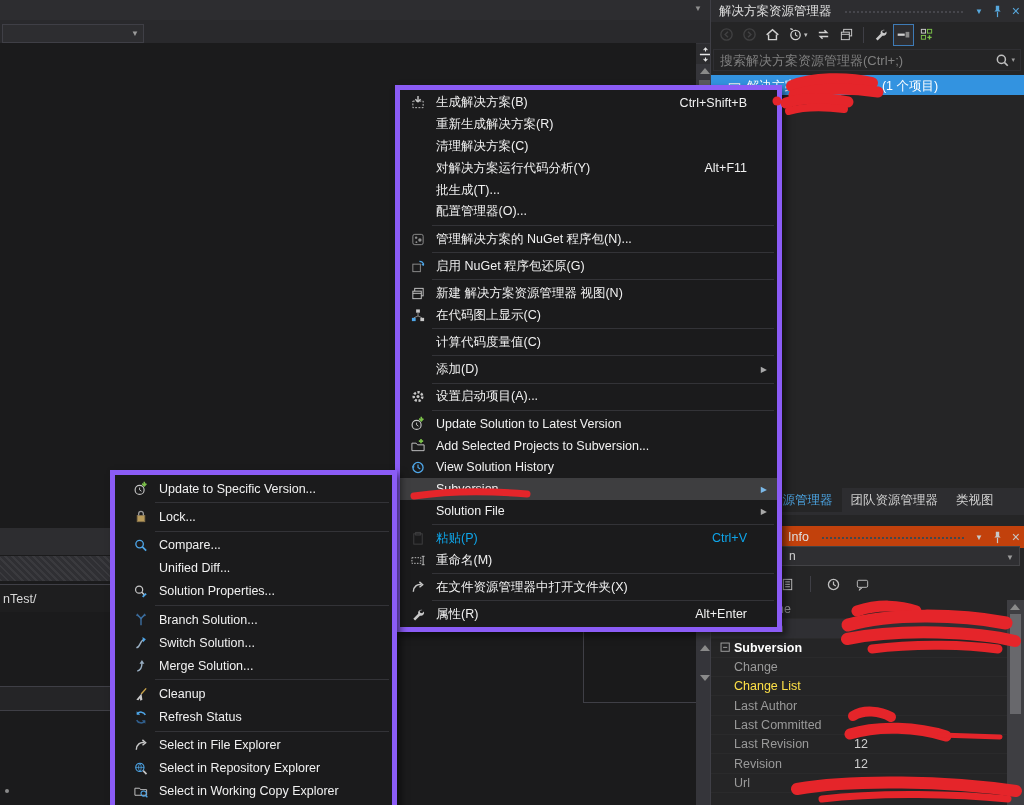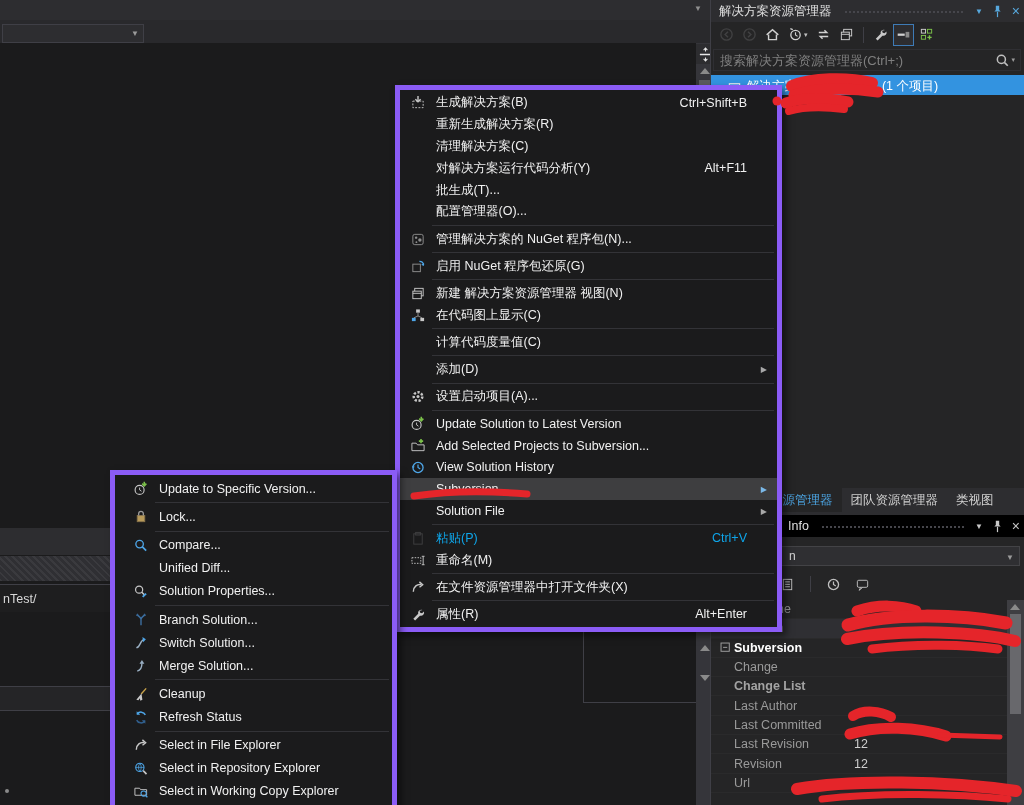--- a/index.html
+++ b/index.html
@@ -73,37 +73,37 @@
   .trow{position:relative;height:19px;display:flex;align-items:center;padding-left:77px;color:#cfcfcf;}
   #tree-items{position:absolute;left:0;top:41px;width:100%;}
 
   #se-tabs{position:absolute;left:0;top:488px;width:100%;height:24px;background:#2d2d30;
     display:flex;align-items:stretch;font-size:12.5px;color:#d0d0d0;}
   .tab{display:flex;align-items:center;padding:0 9px;}
   .tab.active{background:#252526;color:#4ba3e0;}
 
   #panel-split{position:absolute;left:0;top:512px;width:100%;height:3px;background:#2d2d30;}
 
-  #info-title{top:515px;background:#000000;}
+  #info-title{top:526px;background:#c2410c;}
   #info-combo{position:absolute;left:3px;top:546px;width:306px;height:20px;background:#2f2f32;
     border:1px solid #434346;box-sizing:border-box;font-size:12px;color:#d8d8d8;}
   #info-combo .val{position:absolute;left:74px;top:2px;}
   #info-combo .caret{position:absolute;right:5px;top:6px;font-size:8px;color:#9a9a9a;}
   #info-toolbar{position:absolute;left:0;top:571px;width:100%;height:26px;display:flex;align-items:center;
     padding-left:66px;box-sizing:border-box;gap:8px;color:#c0c0c0;}
 
   #prop-grid{position:absolute;left:0;top:600px;width:100%;height:205px;font-size:12.5px;}
   .prow{display:flex;align-items:center;height:19.3px;border-bottom:1px solid #2a2a2b;
     padding-left:9px;box-sizing:border-box;}
   .prow.selected{background:#2f2f33;}
   .p-expander{width:11px;height:11px;margin-right:3px;}
   .prow:not(.category) .p-expander{visibility:hidden;}
   .p-name{width:120px;color:#9a9a9a;}
   .prow.category .p-name{color:#fff;font-weight:bold;}
-  .prow.emphasis .p-name{color:#a3a3a3;font-weight:bold;}
+  .prow.emphasis .p-name{color:#fde047;}
   .p-value{color:#cfcfcf;}
   #grid-scroll{position:absolute;right:0;top:600px;width:17px;height:205px;background:#3e3e42;}
   #grid-thumb{position:absolute;right:3px;top:614px;width:11px;height:100px;background:#68686c;}
 
   
   .menu{position:absolute;background:#1b1b1c;border:5px solid #8b5cf6;box-shadow:4px 4px 7px rgba(0,0,0,.5);
     padding:2px 0;font-size:12.5px;color:#f1f1f1;}
   #main-menu{left:395px;top:85px;width:387px;z-index:30;box-sizing:border-box;}
   #sub-menu{left:110px;top:470px;width:287px;z-index:31;box-sizing:border-box;padding-left:8px;}
   .menu-row{display:flex;align-items:center;padding:0 10px 0 6px;}

